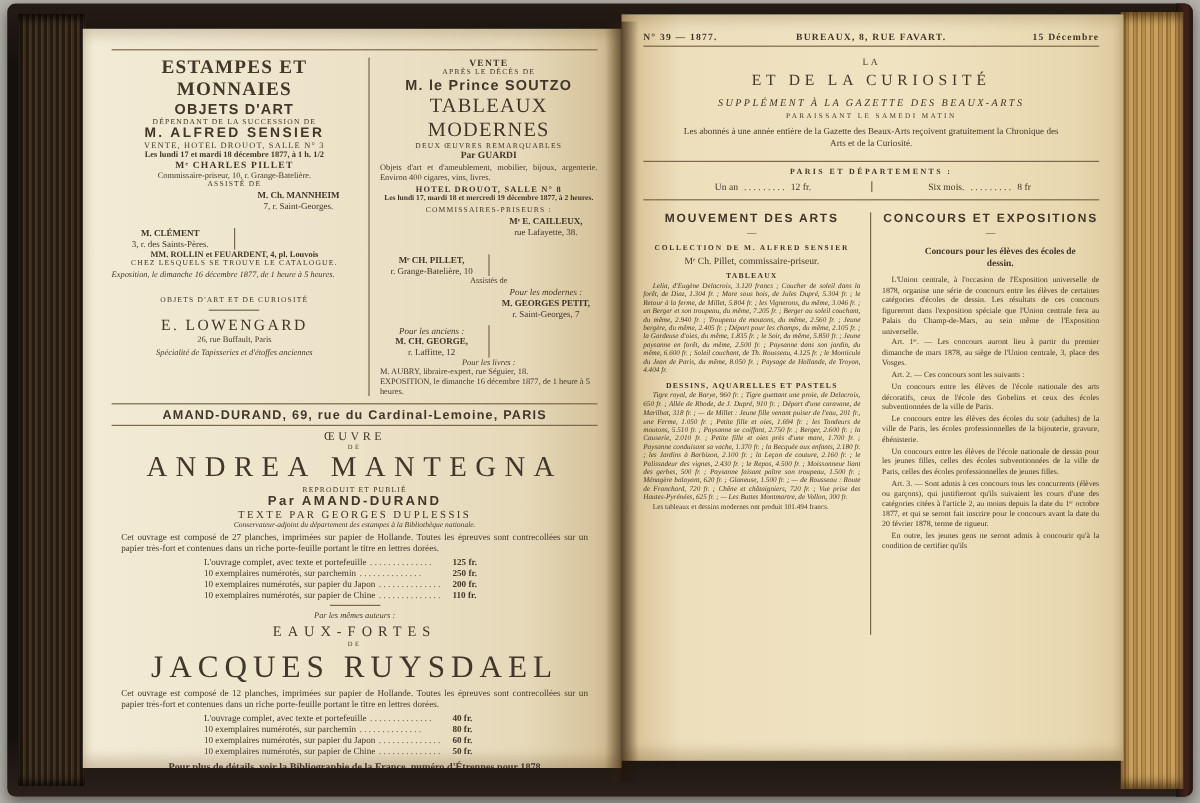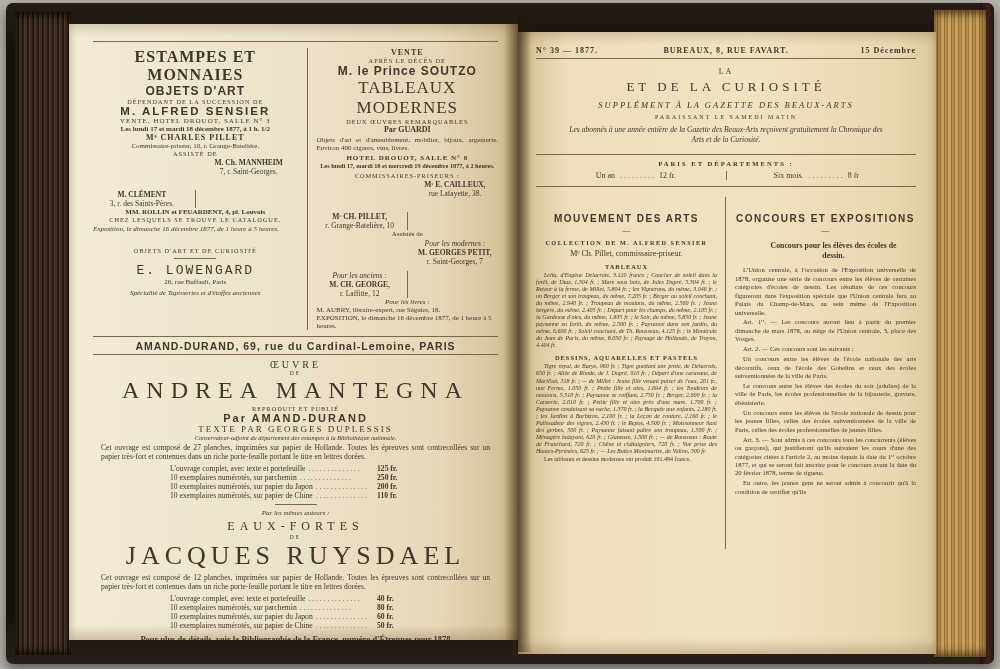--- a/index.html
+++ b/index.html
@@ -17,21 +17,21 @@
   .edges-left{position:absolute;left:9px;top:9px;width:56px;height:643px;
     background:repeating-linear-gradient(90deg,#3d2d1e 0 2px,#241a11 2px 4px,#4a3826 4px 5px);
     box-shadow:inset 0 4px 6px rgba(0,0,0,.6), inset 0 -4px 6px rgba(0,0,0,.6);}
   .edges-right{position:absolute;left:928px;top:7px;width:52px;height:647px;
     background:repeating-linear-gradient(90deg,#c9a05d 0 3px,#95703a 3px 4px,#b68c4c 4px 6px,#a07a3e 6px 7px);
     box-shadow:inset 0 5px 7px rgba(40,20,0,.55), inset 0 -5px 7px rgba(40,20,0,.55);}
   .page{position:absolute;overflow:hidden;}
   .page-left{left:63px;top:21px;width:449px;height:616px;
     background:linear-gradient(90deg,#f3ebd6 0%,#ece2c8 50%,#e6d9ba 82%,#d6c49c 95%,#bfa87e 100%);
     box-shadow:inset 0 6px 9px rgba(90,60,20,.18), inset 0 -8px 10px rgba(90,60,20,.22);}
-  .page-right{left:512px;top:29px;width:418px;height:622px;
+  .page-right{left:512px;top:9px;width:418px;height:622px;
     background:linear-gradient(90deg,#b99f72 0%,#dcc89d 4%,#eddfbc 12%,#f0e3c2 55%,#e8d8b0 90%,#dcc89d 100%);
     box-shadow:inset 0 6px 9px rgba(90,60,20,.18), inset 0 -8px 10px rgba(90,60,20,.22);}
   .gutter{position:absolute;left:498px;top:15px;width:28px;height:634px;pointer-events:none;
     background:linear-gradient(90deg,rgba(50,30,10,0),rgba(50,30,10,.45) 42%,rgba(35,20,8,.55) 52%,rgba(50,30,10,0));}
 
   .inner-l{padding:14px 20px 0 24px;}
   .inner-r{padding:14px 20px 0 18px;}
 
   .c{text-align:center;}
   .j{text-align:justify;}
@@ -69,31 +69,31 @@
   .prow .pd{flex:1;overflow:hidden;white-space:nowrap;color:#5a4a36;padding:0 3px;}
   .prow .pp{width:44px;text-align:left;font-weight:bold;white-space:nowrap;}
 
   .footer{display:flex;font-size:5.8px;justify-content:space-between;margin-top:3px;padding:0 4px;}
 
   .mast-la{font-size:8px;letter-spacing:2px;}
   .mast-title{font-size:31px;letter-spacing:4px;font-weight:normal;margin:0;}
   .mast-sub{font-size:13px;letter-spacing:4px;margin-top:3px;}
   .mast-supp{font-size:8.5px;letter-spacing:2px;margin-top:5px;}
   .mast-par{font-size:6px;letter-spacing:2px;margin-top:4px;}
-  .mast-ab{font-size:7.6px;font-style:italic;width:86%;margin:5px auto 0 auto;line-height:1.35;}
+  .mast-ab{font-size:7.6px;width:86%;margin:5px auto 0 auto;line-height:1.35;}
 
   .subhdr{font-size:6.6px;letter-spacing:2px;font-weight:bold;margin-top:5px;}
   .subline{display:flex;font-size:8px;margin:4px 10px 6px 10px;font-family:Liberation Serif, serif;}
   .subline>div{width:50%;display:flex;justify-content:center;gap:5px;}
   .subline .sl{border-right:1px solid #7b6749;}
 
   .cols{display:flex;margin-top:10px;height:352px;}
   .col-m{width:50%;padding-right:8px;border-right:1px solid #7b6749;}
   .col-c{width:50%;padding-left:9px;}
-  .colhead{font-size:10px;font-weight:bold;letter-spacing:1.5px;text-align:center;font-family:"Liberation Sans",sans-serif;margin-top:16px;}
+  .colhead{font-size:10px;font-weight:bold;letter-spacing:1.5px;text-align:center;font-family:"Liberation Sans",sans-serif;}
   .dash{text-align:center;font-size:8px;margin:2px 0;}
   .kicker{font-size:6.2px;letter-spacing:1.5px;text-align:center;font-weight:bold;margin-top:4px;}
   .subname{font-size:8px;text-align:center;margin-top:3px;}
   .secthead{font-size:6.4px;letter-spacing:1px;text-align:center;font-weight:bold;margin:5px 0 2px 0;}
   .dense{font-size:6px;line-height:1.18;text-align:justify;}
   .dense p{margin:0 0 1px 0;text-indent:8px;}
   .cpar{font-size:6.6px;line-height:1.28;text-align:justify;}
   .cpar p{margin:0 0 1.5px 0;text-indent:8px;}
   .chead2{font-size:7.8px;font-weight:bold;text-align:center;margin:6px 14px 4px 30px;line-height:1.4;}
 </style>
@@ -131,21 +131,21 @@
               <div>7, r. Saint-Georges.</div>
             </div>
           </div>
           <div class="c t-sm b">MM. ROLLIN et FEUARDENT, 4, pl. Louvois</div>
           <div class="c t-xs sc">CHEZ LESQUELS SE TROUVE LE CATALOGUE.</div>
           <div class="t-sm it" style="margin-top:2px;">Exposition, le dimanche 16 décembre 1877, de 1 heure à 5 heures.</div>
 
           <div class="gap6"></div>
           <div class="c t-xs sc" style="margin-top:8px;">OBJETS D'ART ET DE CURIOSITÉ</div>
           <hr class="shortrule">
-          <div class="c" style="font-size:13px;letter-spacing:2px;font-family:Liberation Mono, monospace;">E. LOWENGARD</div>
+          <div class="c" style="font-size:13px;letter-spacing:2px;font-family:Liberation Serif, serif;">E. LOWENGARD</div>
           <div class="c t-sm">26, rue Buffault, Paris</div>
           <div class="c t-sm it" style="margin-top:3px;">Spécialité de Tapisseries et d'étoffes anciennes</div>
         </div>
 
         <div class="ad-r">
           <div class="c t-b b sc">VENTE</div>
           <div class="c t-xs sc">APRÈS LE DÉCÈS DE</div>
           <div class="c" style="font-size:12px;font-weight:bold;letter-spacing:1px;font-family:'Liberation Sans',sans-serif;">M. le Prince SOUTZO</div>
           <div class="c" style="font-size:17px;letter-spacing:1px;">TABLEAUX MODERNES</div>
           <div class="c t-xs sc">DEUX ŒUVRES REMARQUABLES</div>

